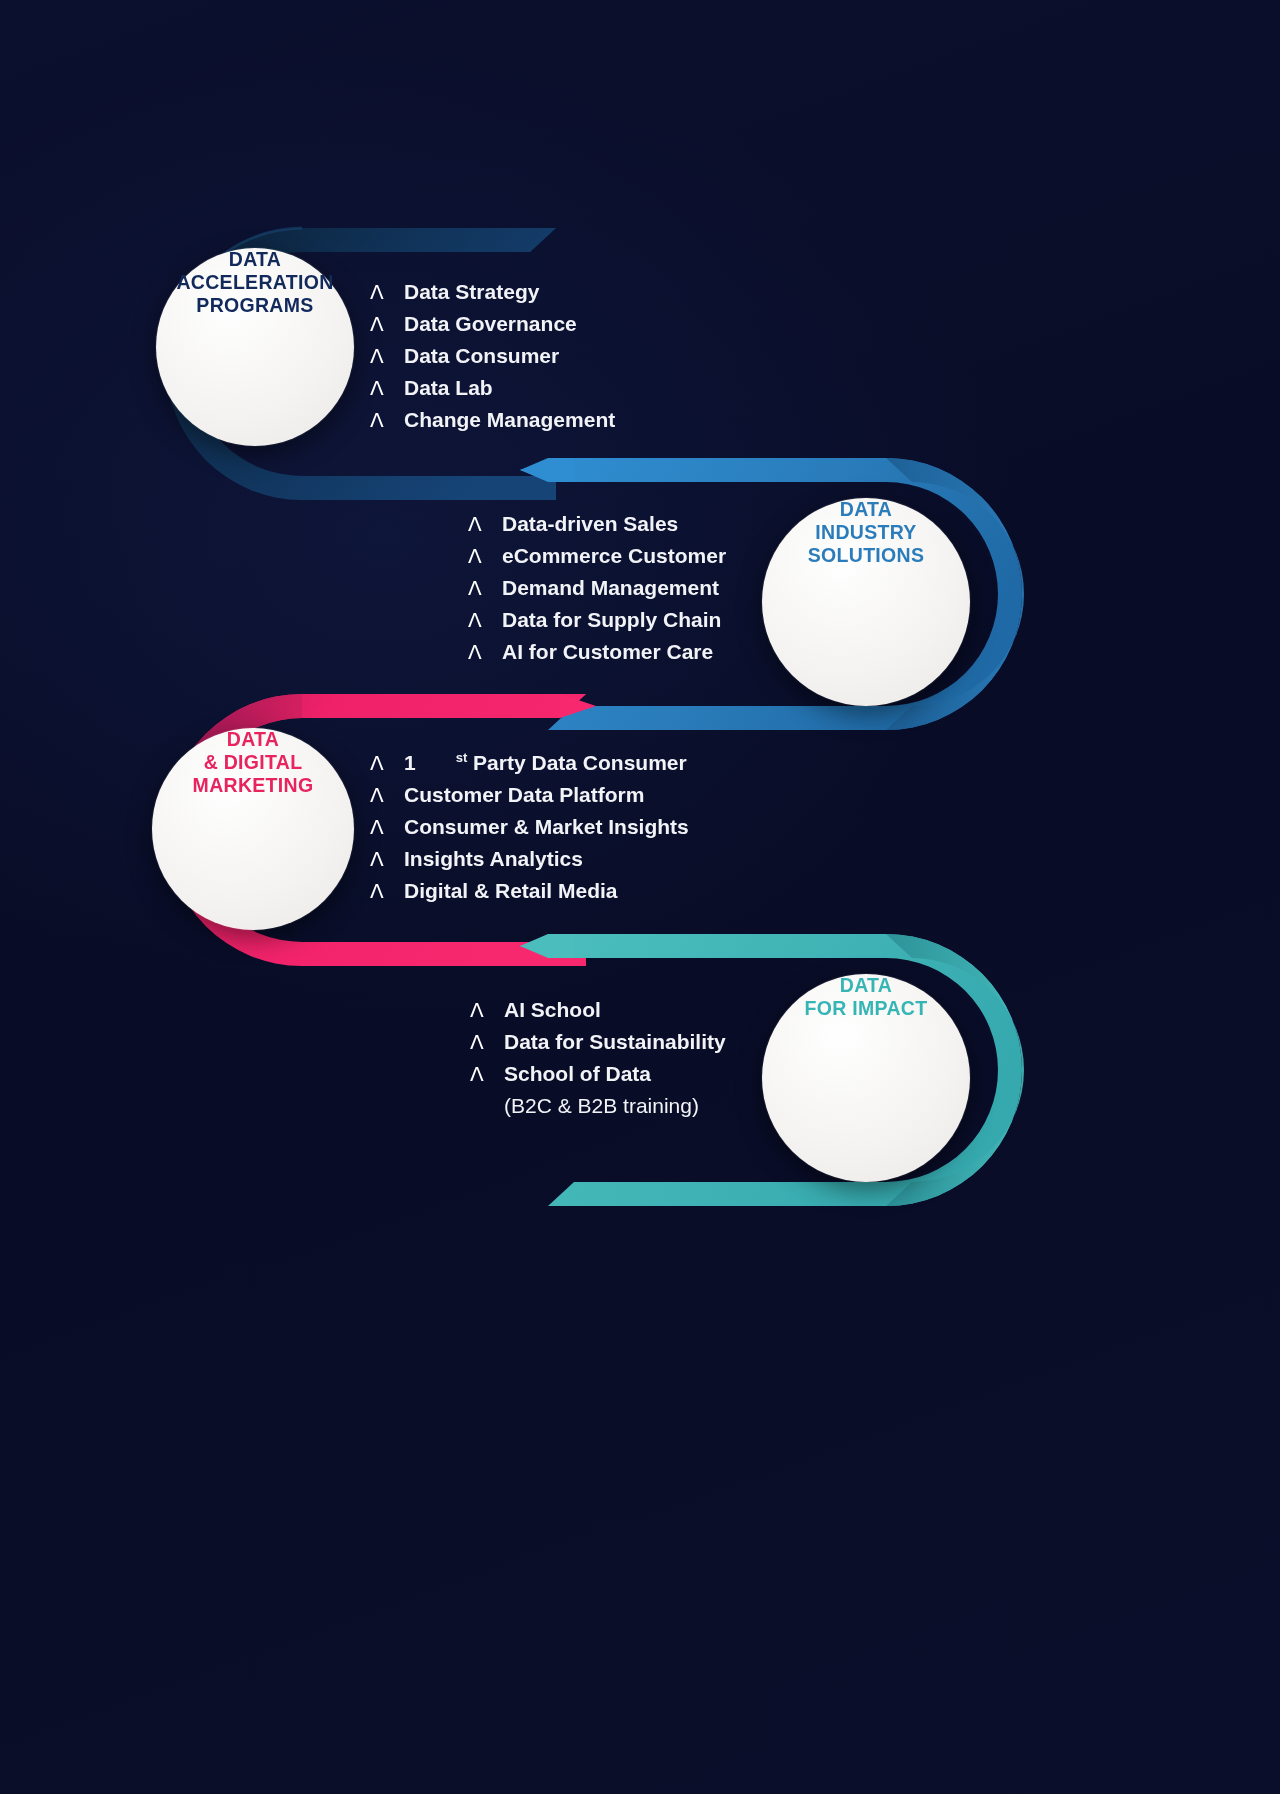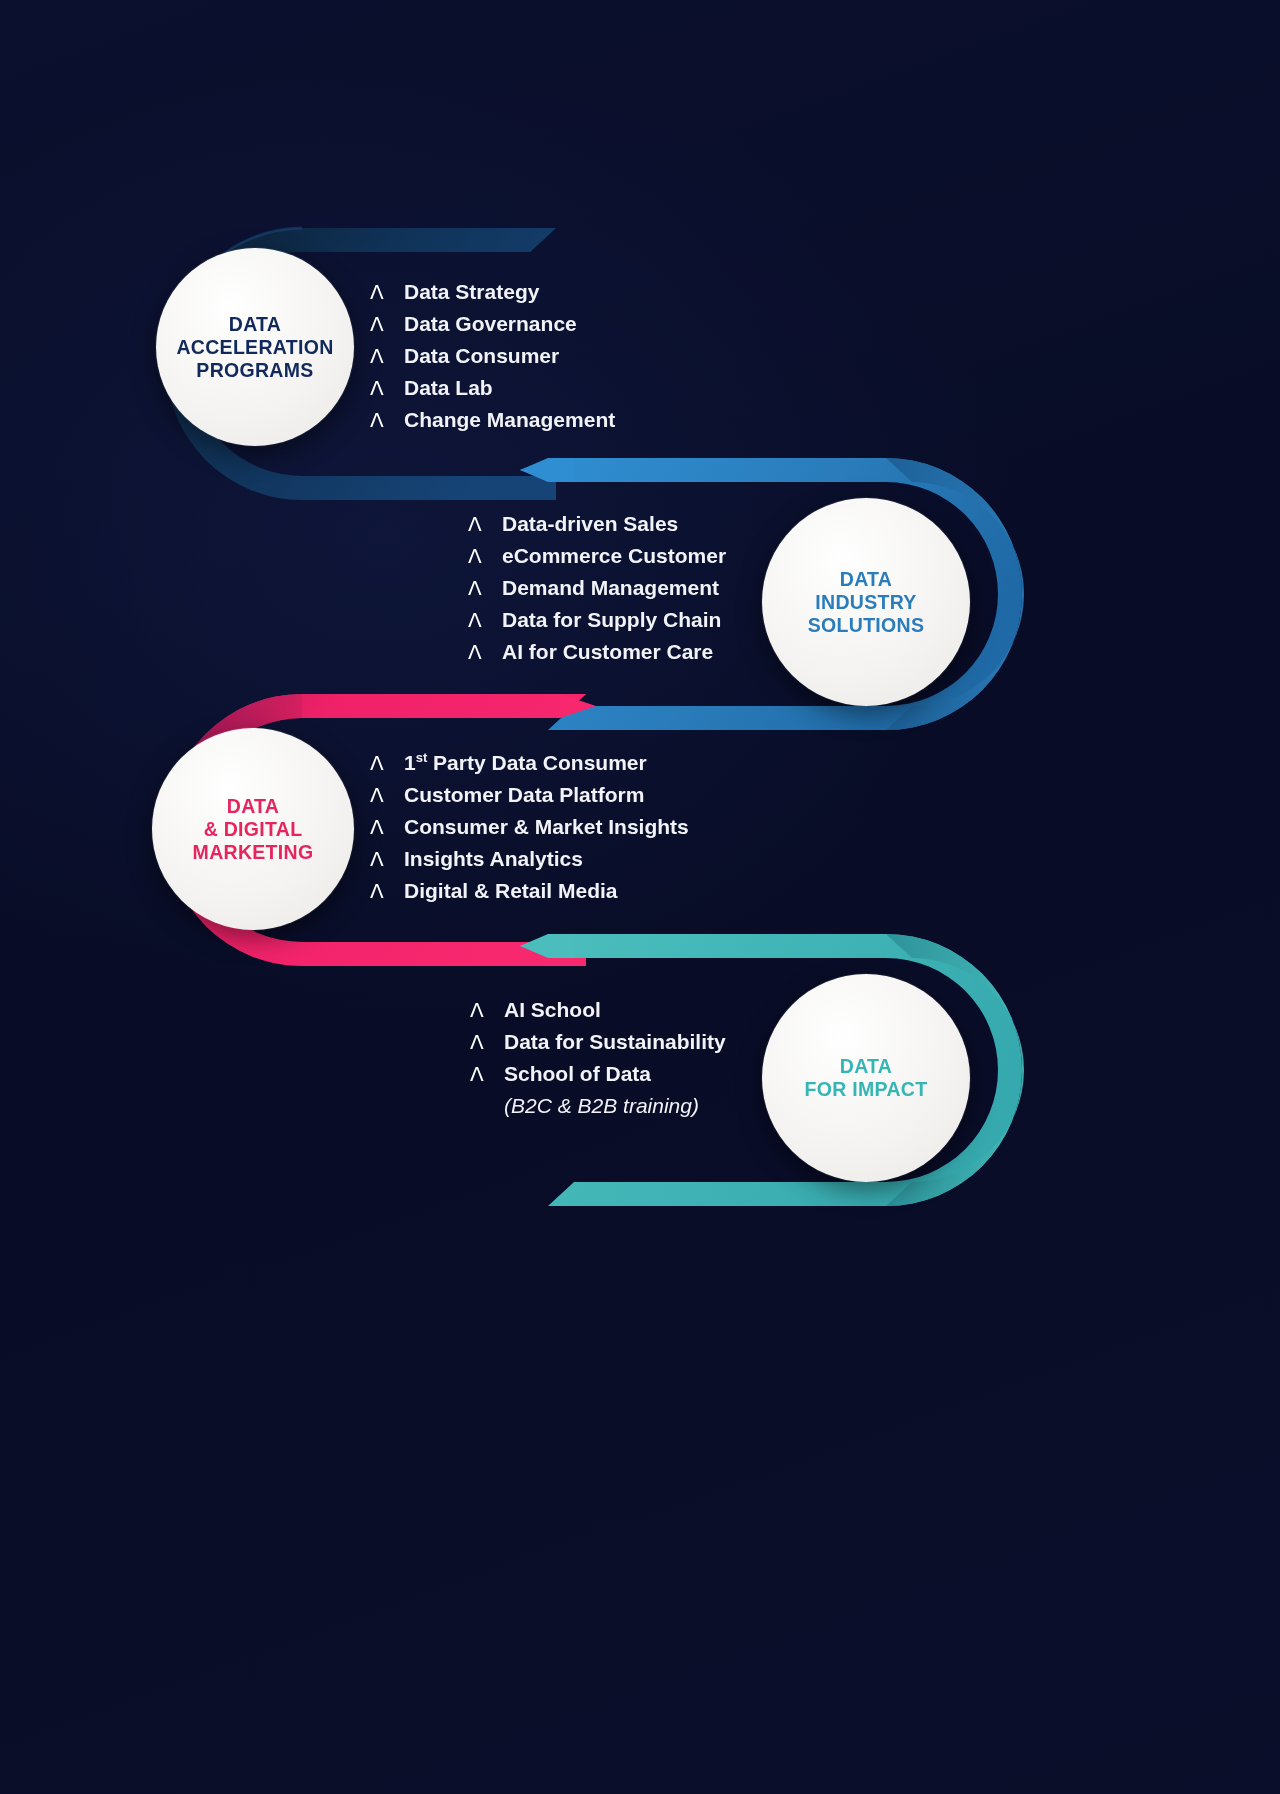--- a/index.html
+++ b/index.html
@@ -24,21 +24,20 @@
   
   .band-svg { position: absolute; left: 0; top: 0; overflow: visible; }
 
   
   .node-circle {
     position: absolute;
     border-radius: 50%;
     background: radial-gradient(circle at 38% 30%, #ffffff 0%, #f4f3f1 58%, #e9e8e5 100%);
     box-shadow: 0 8px 26px rgba(0,0,0,.45), 0 0 0 1px rgba(255,255,255,.08);
     display: flex;
-    align-items: center;
     justify-content: center;
     text-align: center;
     z-index: 6;
   }
   .node-label {
     font-weight: bold;
     line-height: 1.18;
     letter-spacing: .3px;
   }
 
@@ -73,25 +72,24 @@
     flex: 0 0 34px;
     color: #ffffff;
     font-size: 20px;
     font-weight: 400;
     font-family: "DejaVu Sans", sans-serif;
   }
   .bullet-text {
     color: #f2f3f7;
     font-weight: 700;
   }
-  .bullet-text sup { font-size: .62em; vertical-align: super; }
+  .bullet-text sup { font-size: .62em; vertical-align: super; margin-left: 40px; }
   .bullet-cont {
     padding-left: 34px;
     color: #f2f3f7;
-    font-style: italic;
   }
 
   #list1 { left: 370px; top: 276px; }
   #list2 { left: 468px; top: 508px; }
   #list3 { left: 370px; top: 742px; }
   #list4 { left: 470px; top: 994px; }
 </style>
 </head>
 <body>
 

